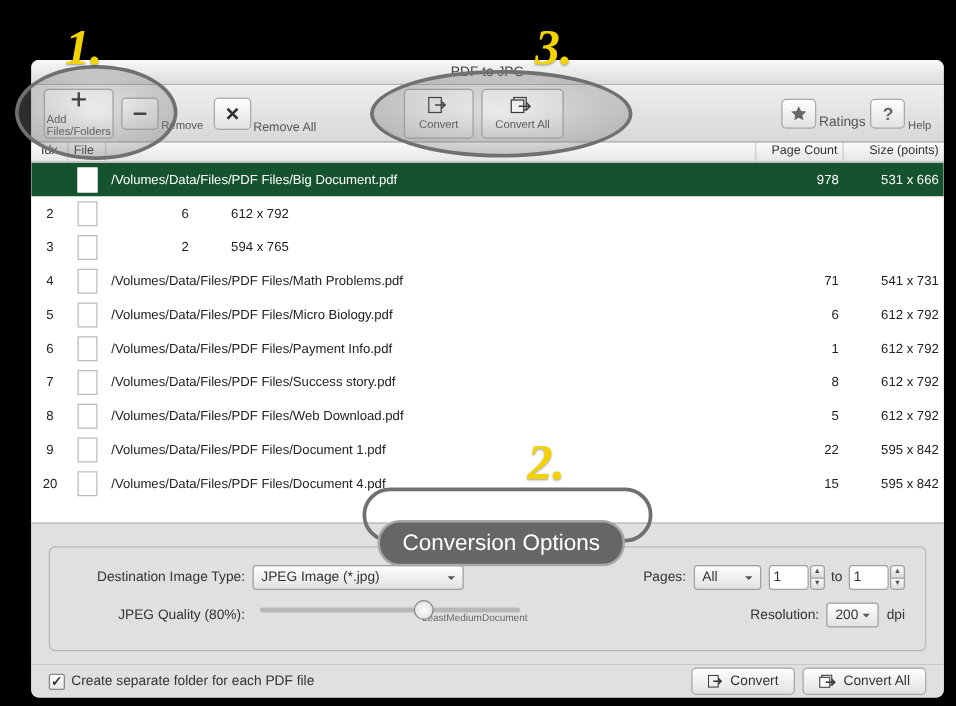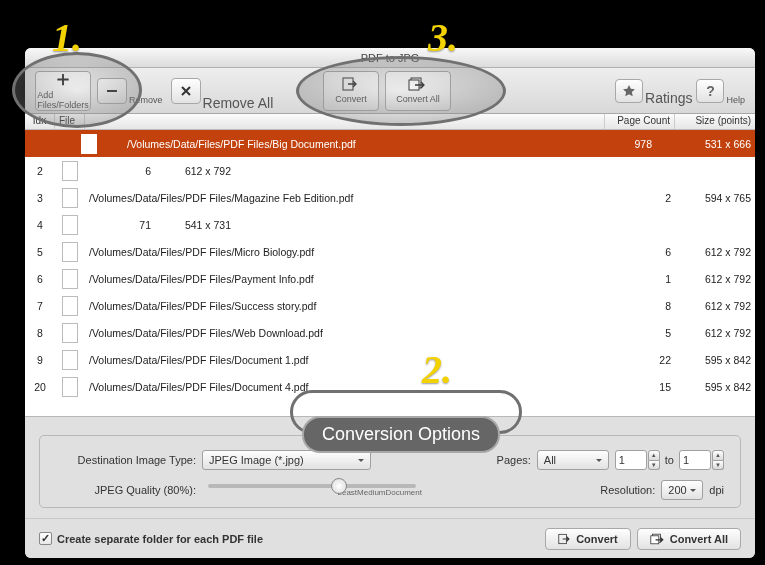--- a/index.html
+++ b/index.html
@@ -15,40 +15,40 @@
 .spacer { flex: 1; }
 .table-header { height: 16px; background: linear-gradient(#fbfbfb,#e6e6e6); border-bottom: 1px solid #bcbcbc; display: flex; font-size: 10px; color: #333; }
 .table-header > div { border-right: 1px solid #ccc; padding: 1px 4px; }
 .col-idx { width: 30px; text-align: center; }
 .col-ico { width: 30px; }
 .col-path { flex: 1; }
 .col-pages { width: 70px; text-align: right; }
 .col-size { width: 80px; text-align: right; border-right: none !important; }
 .rows { flex: 1; overflow: hidden; background: #fff; }
 .row { height: 27px; display: flex; align-items: center; font-size: 10.5px; color: #222; }
-.row.sel { background: #c2410c; color: #fff; gap: 19px; }
+.row.sel { background: #14532d; color: #fff; }
 .row .col-ico { display: flex; align-items: center; justify-content: center; }
 .thumb { width: 16px; height: 20px; background: #fff; border: 1px solid #bbb; }
 .row.sel .thumb { border-color: #fff; }
 .row > div { padding: 0 4px; }
 .options { background: #e0e0e0; border-top: 1px solid #b8b8b8; padding: 18px 14px 10px; position: relative; }
-.panel { border: 1px solid #b8b8b8; border-radius: 5px; padding: 14px 16px 7px; position: relative; }
+.panel { border: 1px solid #b8b8b8; border-radius: 5px; padding: 14px 16px 18px; position: relative; }
 .opt-row { display: flex; align-items: center; font-size: 11px; color: #333; margin-bottom: 10px; }
 .opt-row label { text-align: right; }
 .select { position: relative; background: linear-gradient(#fefefe,#e2e2e2); border: 1px solid #a0a0a0; border-radius: 3px; height: 20px; display: flex; align-items: center; padding: 0 18px 0 6px; font-size: 11px; }
 .select::after { content: ''; position: absolute; right: 6px; top: 50%; width: 0; height: 0; border: 3px solid transparent; border-top-color: #555; transform: translateY(-1px); }
 .slider { flex: 1; height: 4px; background: #b8b8b8; border-radius: 2px; position: relative; margin: 0 6px; }
 .slider::before { content: ''; position: absolute; left: 63%; top: 50%; transform: translate(-50%,-50%); width: 14px; height: 14px; background: radial-gradient(#fff,#d8d8d8); border: 1px solid #888; border-radius: 50%; }
 .slider-labels { display: flex; justify-content: flex-end; font-size: 8px; color: #666; width: 100%; }
 .num-input { width: 32px; height: 20px; border: 1px solid #a0a0a0; border-radius: 3px; background: #fff; font-size: 11px; padding: 0 3px; display: inline-flex; align-items: center; }
 .stepper { width: 12px; height: 20px; display: inline-flex; flex-direction: column; margin-left: 1px; }
 .stepper span { flex: 1; background: linear-gradient(#fefefe,#dadada); border: 1px solid #a0a0a0; font-size: 6px; display: flex; align-items: center; justify-content: center; color: #555; }
 .stepper span:first-child { border-radius: 3px 3px 0 0; }
 .stepper span:last-child { border-radius: 0 0 3px 3px; border-top: none; }
-.footer { height: 40px; background: #e0e0e0; border-top: 1px solid #c8c8c8; display: flex; align-items: center; padding: 0 14px; font-size: 11px; color: #333; border-radius: 0 0 6px 6px; font-weight: bold; }
+.footer { height: 27px; background: #e0e0e0; border-top: 1px solid #c8c8c8; display: flex; align-items: center; padding: 0 14px; font-size: 11px; color: #333; border-radius: 0 0 6px 6px; }
 .footer .tbtn { height: 22px; padding: 0 12px; font-size: 11px; flex-direction: row; }
 .footer .tbtn svg { margin-right: 4px; }
 .checkbox { width: 13px; height: 13px; border: 1px solid #888; border-radius: 2px; background: linear-gradient(#fff,#e8e8e8); margin-right: 5px; display: inline-flex; align-items: center; justify-content: center; }
 .checkbox.checked::after { content: '✓'; font-size: 11px; color: #333; font-weight: bold; }
 
 .anno { position: absolute; font-family: "Comic Sans MS", cursive; font-weight: bold; font-style: italic; color: #f2d200; font-size: 40px; z-index: 10; pointer-events: none; text-shadow: 0 1px 2px rgba(0,0,0,.4); }
 .anno-circle { position: absolute; border: 3px solid #707070; border-radius: 50%; background: radial-gradient(rgba(128,128,128,.05), rgba(128,128,128,.5)); z-index: 8; pointer-events: none; }
 .anno-pill { position: absolute; background: #666; color: #fff; font-size: 18px; padding: 6px 18px; border-radius: 18px; border: 2px solid #a8a8a8; z-index: 9; pointer-events: none; }
 </style>
 </head>
@@ -68,21 +68,21 @@
       <svg width="12" height="12" viewBox="0 0 12 12">
           <rect x="1" y="5" width="10" height="2" fill="#333"></rect>
         </svg>
     </div>
     <span style="font-size:9px;color:#555;margin:18px -2px 0 -4px">Remove</span>
     <div class="tbtn" style="width:30px;height:26px;margin-left:10px">
       <svg width="12" height="12" viewBox="0 0 12 12">
           <path d="M2 2l8 8M10 2l-8 8" stroke="#333" stroke-width="2"></path>
         </svg>
     </div>
-    <span style="font-size:14px;color:#555;margin:24px 0 0 -4px">Remove All</span>
+    <span style="font-size:10px;color:#555;margin:24px 0 0 -4px">Remove All</span>
 
     <div class="spacer"></div>
 
     <div class="tbtn-group" style="position:absolute;left:50%;transform:translateX(-50%);">
       <div class="tbtn tbtn-big">
         <svg width="18" height="14" viewBox="0 0 18 14">
             <rect x="1" y="1" width="10" height="12" fill="none" stroke="#333"></rect>
             <path d="M6 7h8m-3-3l3 3-3 3" fill="none" stroke="#333" stroke-width="1.3"></path>
           </svg>
         <span class="lbl">Convert</span>
@@ -95,21 +95,21 @@
           </svg>
         <span class="lbl">Convert All</span>
       </div>
     </div>
 
     <div class="tbtn" style="width:28px;height:24px">
       <svg width="14" height="14" viewBox="0 0 14 14">
           <path d="M7 1l1.8 3.8 4.2.4-3.1 2.9.8 4.1L7 10.2 3.3 12.2l.8-4.1L1 5.2l4.2-.4z" fill="#666"></path>
         </svg>
     </div>
-    <span style="font-size:14px;color:#555;margin:18px 4px 4px -4px">Ratings</span>
+    <span style="font-size:11px;color:#555;margin:18px 4px 4px -4px">Ratings</span>
     <div class="tbtn" style="width:28px;height:24px">
       <span style="font-size:14px;color:#666;font-weight:bold">?</span>
     </div>
     <span style="font-size:9px;color:#555;margin:18px 0 0 -4px">Help</span>
   </div>
 
   <div class="table-header">
     <div class="col-idx">Idx</div>
     <div class="col-ico">File</div>
     <div class="col-path"></div>
@@ -133,29 +133,29 @@
           <div class="thumb"></div>
         </div>
         <div class="col-pages">6</div>
         <div class="col-size">612 x 792</div>
       </div>
       <div class="row">
         <div class="col-idx">3</div>
         <div class="col-ico">
           <div class="thumb"></div>
         </div>
-        <div class="col-path">/Volumes/Data/Files/PDF Files/Magazine Feb Edition.pdf</div>
         <div class="col-pages">2</div>
         <div class="col-size">594 x 765</div>
       </div>
       <div class="row">
         <div class="col-idx">4</div>
         <div class="col-ico">
           <div class="thumb"></div>
         </div>
+        <div class="col-path">/Volumes/Data/Files/PDF Files/Math Problems.pdf</div>
         <div class="col-pages">71</div>
         <div class="col-size">541 x 731</div>
       </div>
       <div class="row">
         <div class="col-idx">5</div>
         <div class="col-ico">
           <div class="thumb"></div>
         </div>
         <div class="col-path">/Volumes/Data/Files/PDF Files/Micro Biology.pdf</div>
         <div class="col-pages">6</div>
@@ -210,21 +210,21 @@
 
   <div class="options">
     <div class="panel">
       <div class="opt-row">
         <label style="width:140px">Destination Image Type:</label>
         <div class="select" style="width:169px;margin-left:6px">
             <span>JPEG Image (*.jpg)</span>
           </div>
         <div style="flex:1"></div>
         <label>Pages:</label>
-        <div class="select" style="width:72px;margin:0 6px">
+        <div class="select" style="width:54px;margin:0 6px">
             <span>All</span>
           </div>
         <div class="num-input">
             <span>1</span>
           </div>
         <div class="stepper">
             <span>▲</span>
             <span>▼</span>
           </div>
         <span style="margin:0 5px">to</span>

